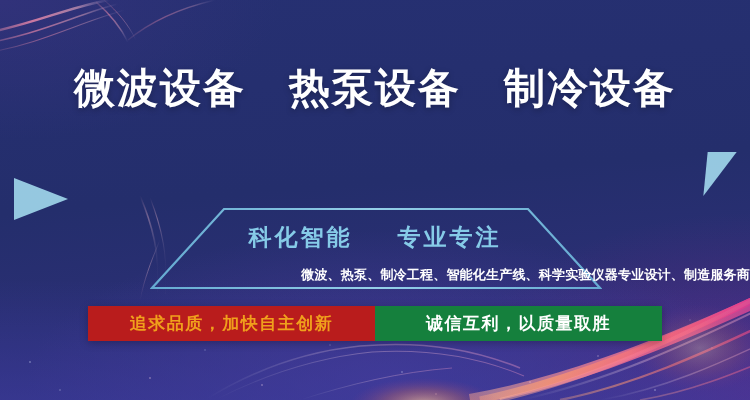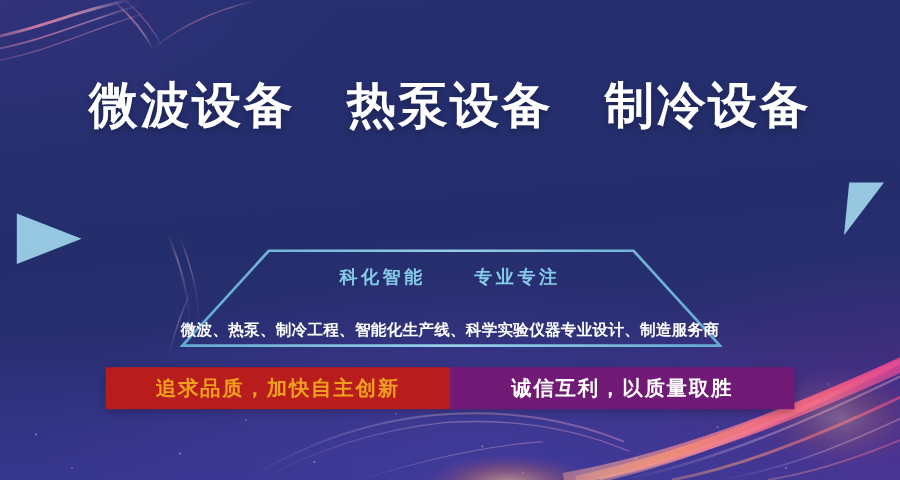--- a/index.html
+++ b/index.html
@@ -117,32 +117,32 @@
     height: 83px;
   }
   .trapezoid svg { display: block; }
 
   .slogan {
     position: absolute;
     left: 0; right: 0;
     top: 222px;
     text-align: center;
     color: #86cbe8;
-    font-size: 15px;
+    font-size: 23px;
     font-weight: 700;
     letter-spacing: 3px;
     white-space: nowrap;
   }
   .slogan .gap2 { display: inline-block; width: 26px; }
 
   .subtitle {
     position: absolute;
     left: 0; right: 0;
     top: 266px;
-    text-align: center;
+    text-align: right;
     color: #ffffff;
     font-size: 13px;
     font-weight: 700;
     letter-spacing: .2px;
     white-space: nowrap;
   }
 
   
   .ribbon {
     position: absolute;
@@ -159,21 +159,21 @@
     color: #f0a01c;
     display: flex;
     align-items: center;
     justify-content: center;
     font-size: 17px;
     font-weight: 700;
     letter-spacing: 1.5px;
   }
   .ribbon-right {
     flex: 1 1 auto;
-    background: #701a75;
+    background: #15803d;
     color: #ffffff;
     display: flex;
     align-items: center;
     justify-content: center;
     font-size: 17px;
     font-weight: 700;
     letter-spacing: 1.5px;
   }
 </style>
 </head>

